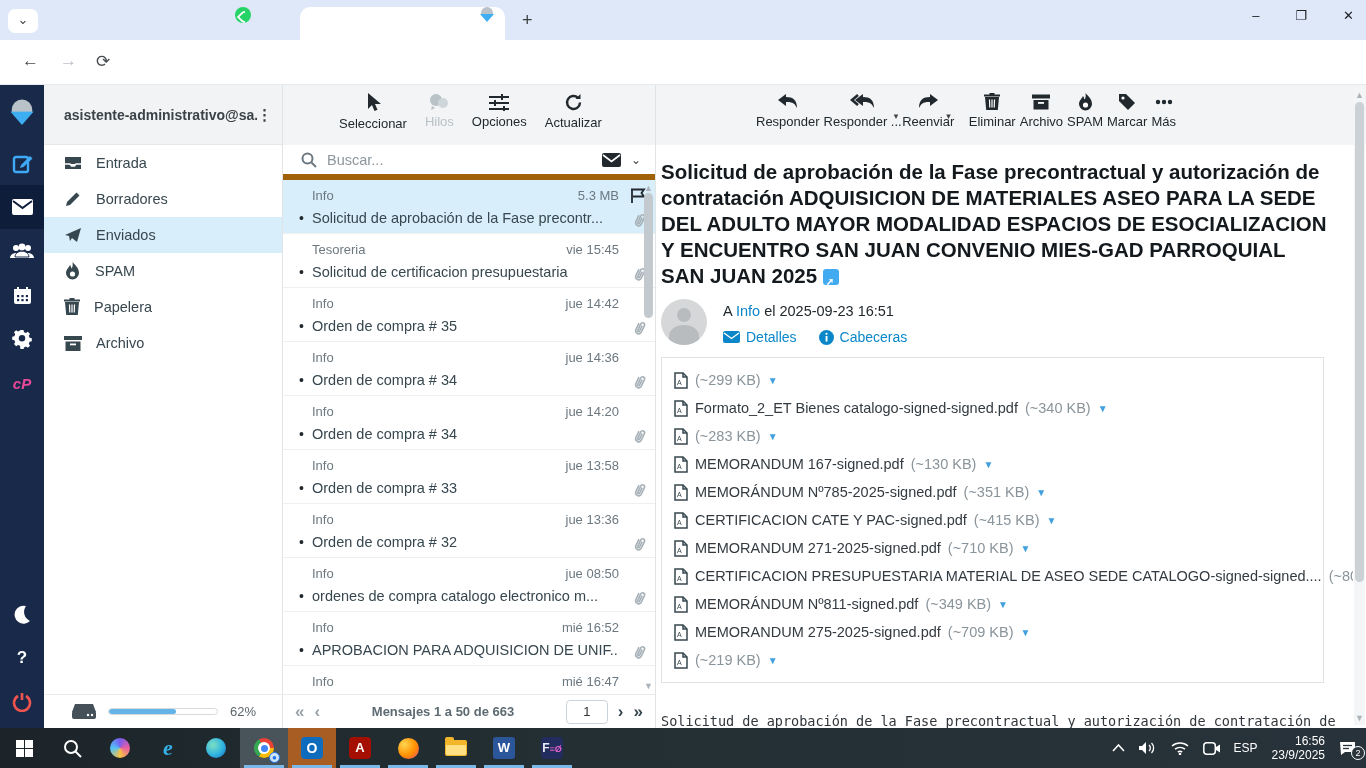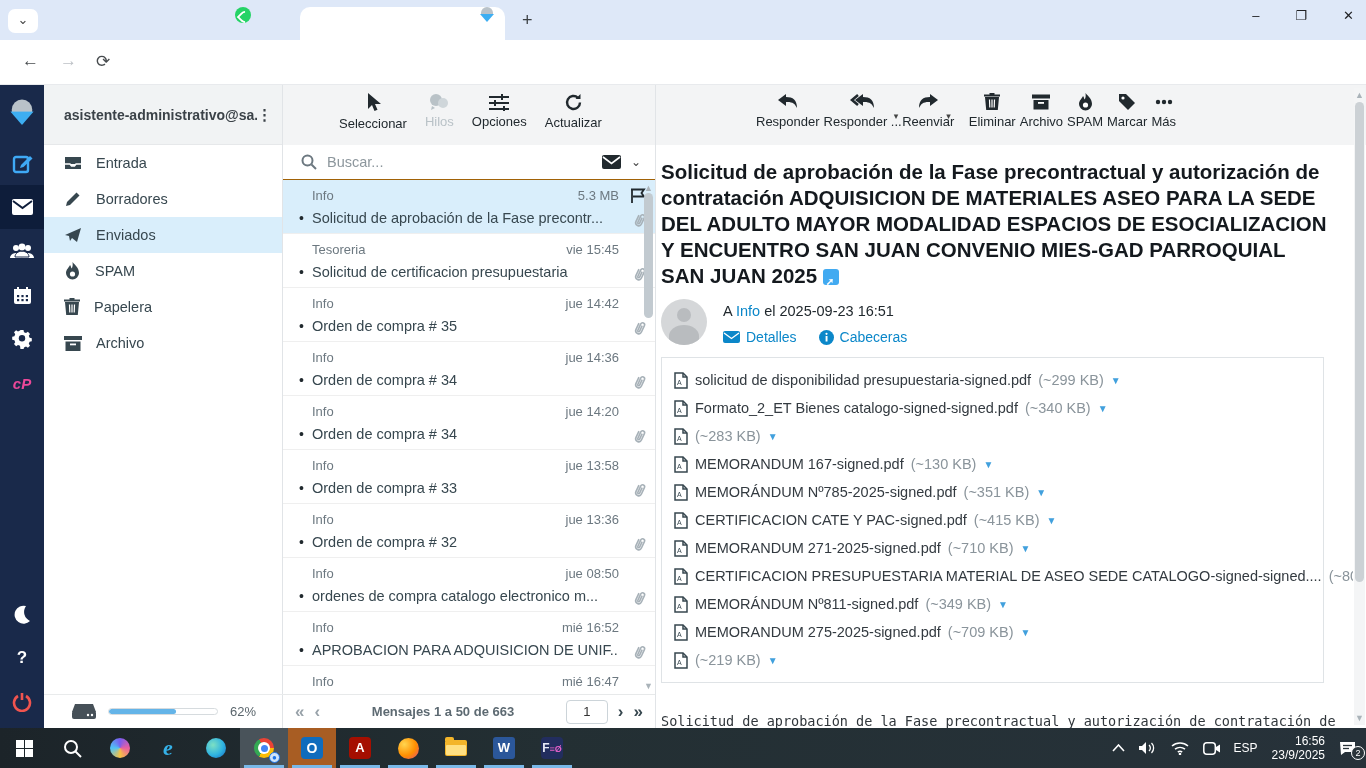--- a/index.html
+++ b/index.html
@@ -53,21 +53,21 @@
   .qbar { width:110px; height:7px; border:1px solid #d6dbde; border-radius:4px; background:#fff; overflow:hidden; }
   .qfill { height:100%; width:62%; background:#64b4e8; border-radius:4px; }
   .qtext { font-size:13px; color:#5a656c; }
 
   
   .listpane { position:absolute; left:283px; top:0; width:372px; height:643px; background:#fff; }
   .mtoolbar { height:60px; background:#f3f4f5; display:flex; align-items:flex-start; gap:18px; padding:8px 0 0 56px; }
   .tbtn { display:flex; flex-direction:column; align-items:center; gap:3px; color:#21292e; font-size:13px; }
   .tbtn svg { display:block; }
   .tbtn.disabled { color:#b9c2c7; }
-  .searchrow { height:35px; border-bottom:1px solid #a16207; display:flex; align-items:center; padding:0 14px 0 18px; gap:10px; background:#fff; }
+  .searchrow { height:35px; border-bottom:6px solid #a16207; display:flex; align-items:center; padding:0 14px 0 18px; gap:10px; background:#fff; }
   .searchrow input { border:0; outline:0; flex:1; font-size:14.5px; color:#333; background:transparent; font-family:"Liberation Sans",sans-serif; }
   .searchrow input::placeholder { color:#8d979d; }
   .msglist { position:absolute; left:0; top:95px; width:372px; height:514px; overflow:hidden; }
   .msg { position:relative; height:54px; border-bottom:1px solid #efefef; padding:8px 36px 0 16px; }
   .msg.sel { background:#d9eefb; }
   .msg .l1 { display:flex; font-size:13px; color:#6c7880; padding-left:13px; }
   .msg .l1 .sender { flex:1; }
   .msg .l2 { display:flex; align-items:center; margin-top:7px; font-size:14.5px; color:#37474f; }
   .msg .bullet { width:13px; color:#21292e; font-size:14px; }
   .msg .subj { flex:1; white-space:nowrap; overflow:hidden; }
@@ -668,21 +668,20 @@
       </div>
 
       <div class="attbox">
           <div class="attrow">
   <span class="attitem">
     <svg width="14" height="17" viewBox="0 0 14 17">
                 <path d="M1 1h8l4 4v11H1z" fill="none" stroke="#37474f" stroke-width="1.5"></path>
                 <path d="M9 1v4h4" fill="none" stroke="#37474f" stroke-width="1.5"></path>
                 <text x="3" y="13" font-size="7" fill="#37474f">A</text>
               </svg>
-    <span class="attname">solicitud de disponibilidad presupuestaria-signed.pdf</span>
     <span class="attsize">(~299 KB)</span>
     <span class="attcaret">▼</span>
   </span>
 </div>
           <div class="attrow">
   <span class="attitem">
     <svg width="14" height="17" viewBox="0 0 14 17">
                 <path d="M1 1h8l4 4v11H1z" fill="none" stroke="#37474f" stroke-width="1.5"></path>
                 <path d="M9 1v4h4" fill="none" stroke="#37474f" stroke-width="1.5"></path>
                 <text x="3" y="13" font-size="7" fill="#37474f">A</text>

